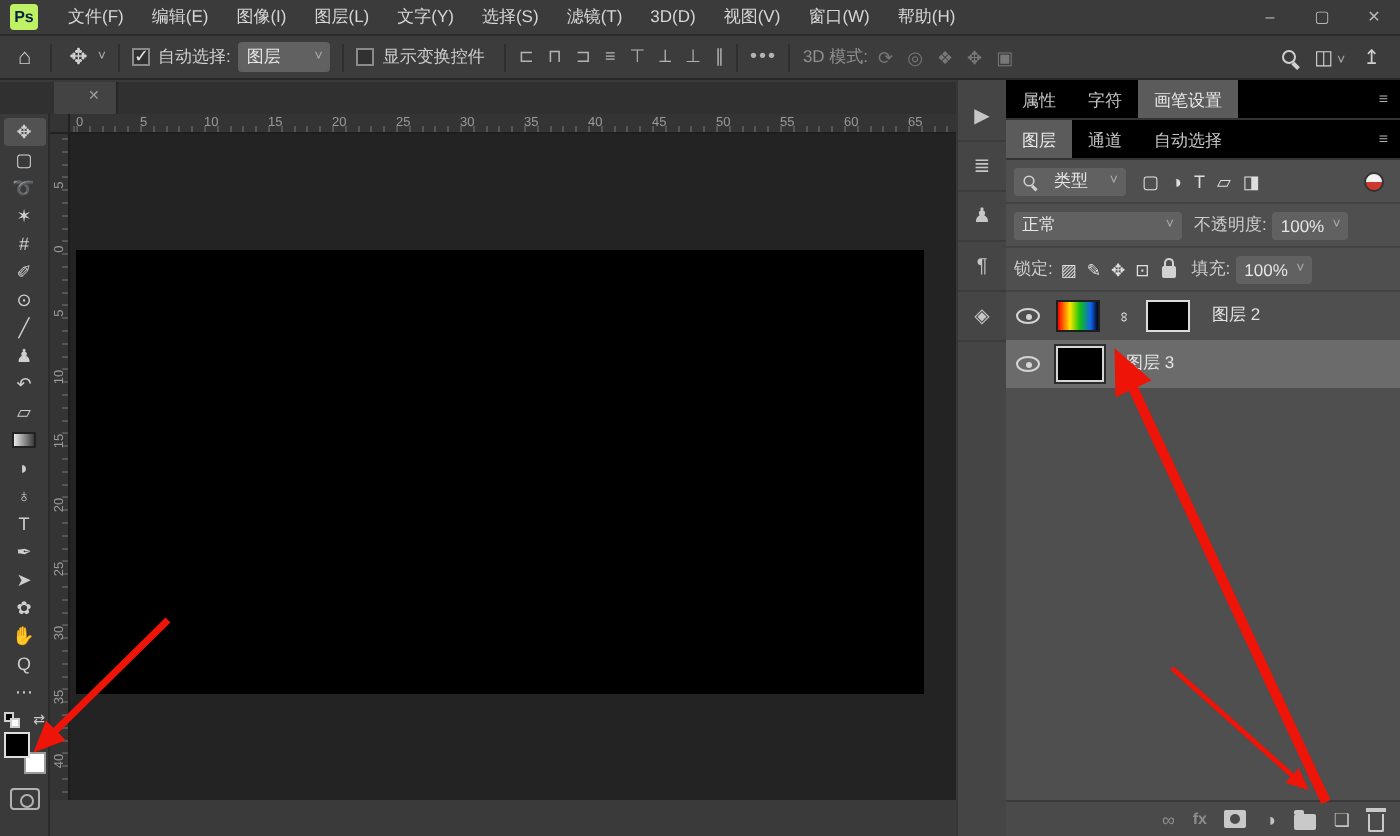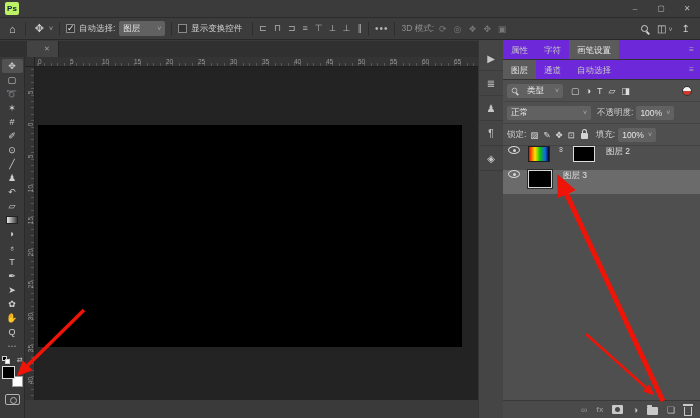--- a/index.html
+++ b/index.html
@@ -86,38 +86,38 @@
 
   
   #dock { position:absolute; left:478px; top:40px; width:25px; height:378px; background:#454545;
     border-left:1px solid #363636; display:flex; flex-direction:column; align-items:stretch; padding-top:6px; }
   #dock span { height:25px; display:flex; align-items:center; justify-content:center; color:#c6c6c6;
     font-size:10px; border-bottom:1px solid #3c3c3c; }
 
   
   #panels { position:absolute; left:503px; top:40px; width:197px; height:378px; background:#4f4f4f;
     display:flex; flex-direction:column; }
-  .ptabs { height:20px; background:#6d28d9; display:flex; align-items:stretch; border-bottom:1px solid #333;
+  .ptabs { height:20px; background:#000000; display:flex; align-items:stretch; border-bottom:1px solid #333;
     font-size:8.5px; color:#c6c6c6; flex:none; }
   .ptabs span.tab { padding:0 8px; line-height:20px; white-space:nowrap; }
   .ptabs span.tab.active { background:#5b5b5b; color:#e8e8e8; }
   .ptabs .pmenu { margin-left:auto; padding:0 6px; line-height:20px; color:#b0b0b0; font-size:8px; }
   .prow { height:22px; display:flex; align-items:center; padding:0 4px; border-bottom:1px solid #434343;
     font-size:8.5px; color:#cecece; flex:none; }
   #filter-icons { display:flex; gap:6px; margin-left:8px; color:#dedede; font-size:9px; }
   #filter-toggle { margin-left:auto; margin-right:4px; width:10px; height:10px; border-radius:50%;
     background:linear-gradient(180deg,#f2f2f2 50%,#cc3a2e 50%); border:1px solid #333; }
   #lock-icons { display:flex; gap:5px; margin:0 6px 0 4px; color:#dedede; font-size:8.5px; align-items:center; }
   .icon-lock { width:7px; height:6px; background:#d2d2d2; border-radius:1px; position:relative; margin-top:3px; }
   .icon-lock::before { content:""; position:absolute; top:-4px; left:1px; width:3px; height:4px;
     border:1px solid #d2d2d2; border-bottom:none; border-radius:3px 3px 0 0; }
 
   
   #layers-list { flex:1; display:flex; flex-direction:column; }
-  .layer-row { height:24px; display:flex; align-items:flex-start; padding-left:5px; gap:8px; flex:none; }
+  .layer-row { height:24px; display:flex; align-items:center; padding-left:5px; gap:8px; flex:none; }
   .layer-row.selected { background:#6b6b6b; }
   .eye { width:12px; height:8px; border:1px solid #d5d5d5; border-radius:50%; position:relative; flex:none; }
   .eye::after { content:""; position:absolute; left:3.5px; top:2px; width:3px; height:3px; background:#d5d5d5; border-radius:50%; }
   .thumb { width:22px; height:16px; flex:none; }
   .thumb.grad { background:linear-gradient(90deg,#f00 0%,#ffe500 30%,#11c211 55%,#1262f0 82%,#020210 100%); border:1px solid #1e1e1e; }
   .thumb.mask { background:#000; border:1px solid #dcdcdc; }
   .thumb.black-sel { width:24px; height:18px; background:#000; border:1px solid #d6d6d6; outline:1px solid #2c2c2c; }
   .chain { color:#e0e0e0; font-size:7px; transform:rotate(90deg); width:7px; flex:none; text-align:center; }
   .layer-name { font-size:8.5px; color:#e3e3e3; margin-left:3px; }
 
@@ -136,20 +136,33 @@
   
   #arrows { position:absolute; left:0; top:0; pointer-events:none; z-index:50; }
 </style>
 </head>
 <body>
 
 <div id="app">
 
   <div id="titlebar">
     <div id="ps-logo">Ps</div>
+    <div id="menus">
+        <span>文件(F)</span>
+        <span>编辑(E)</span>
+        <span>图像(I)</span>
+        <span>图层(L)</span>
+        <span>文字(Y)</span>
+        <span>选择(S)</span>
+        <span>滤镜(T)</span>
+        <span>3D(D)</span>
+        <span>视图(V)</span>
+        <span>窗口(W)</span>
+        <span>帮助(H)</span>
+      </div>
     <div id="win-controls">
       <span>–</span>
       <span>▢</span>
       <span>✕</span>
     </div>
   </div>
 
   <div id="optionsbar">
     <span class="opt-icon">⌂</span>
     <span class="opt-div"></span>

